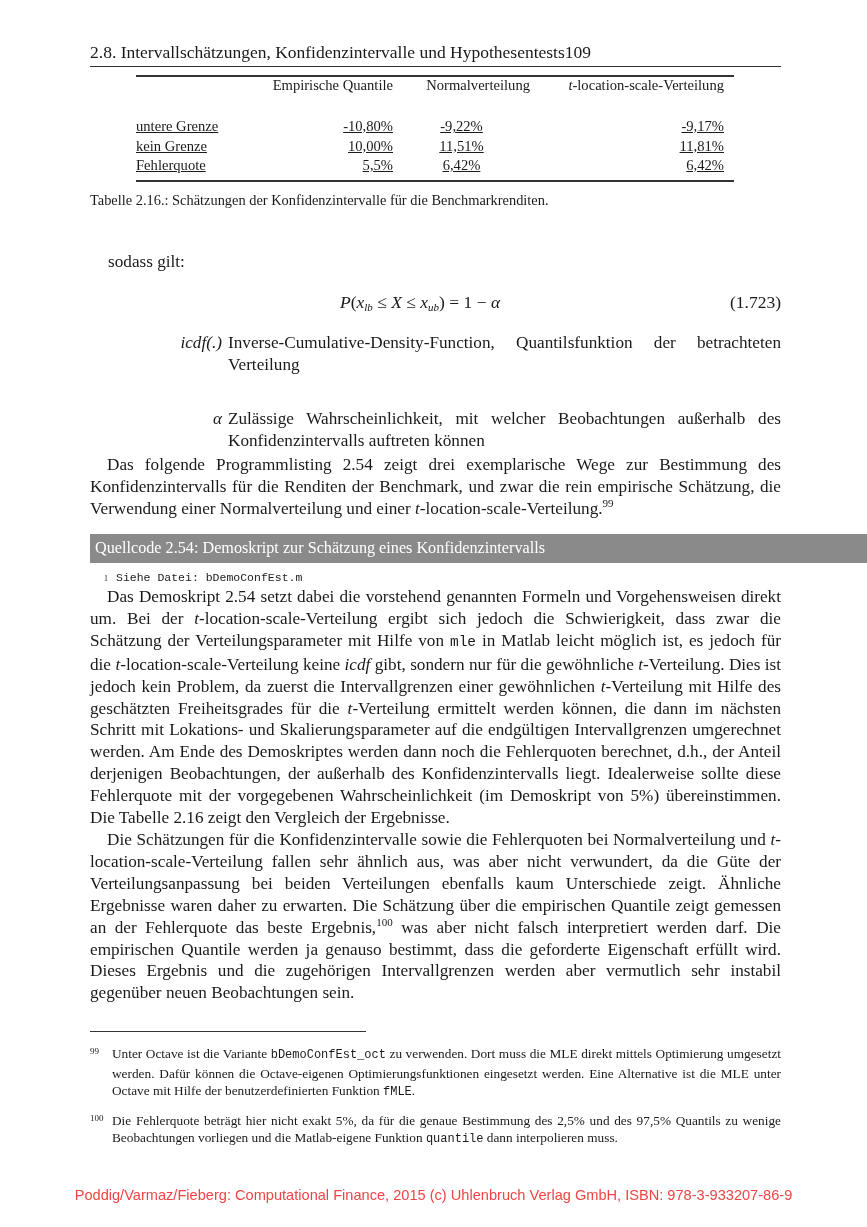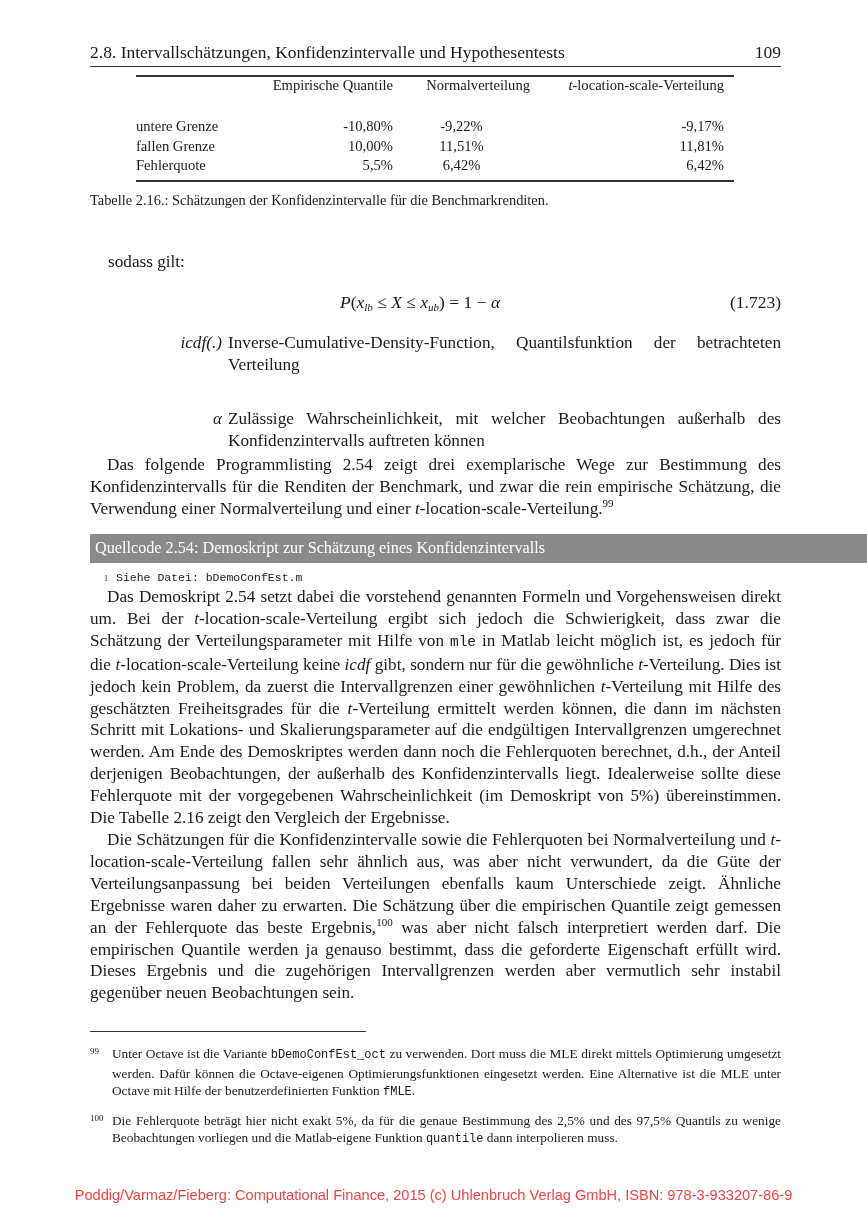--- a/index.html
+++ b/index.html
@@ -1,31 +1,31 @@
 <!DOCTYPE html>
 <html><head>
   <meta charset="utf-8">
   <style>
     html, body { margin: 0; padding: 0; background: #ffffff; }
     body { width: 867px; height: 1227px; position: relative; overflow: hidden;
       font-family: "Liberation Serif", "DejaVu Serif", serif; color: #1a1a1a; }
     .abs { position: absolute; }
-    .header { left: 90px; top: 42px; width: 691px; font-size: 17.5px; display: flex; justify-content: space-between; }
+    .header { left: 90px; top: 42px; width: 691px; font-size: 17.5px; display: flex; justify-content: flex-start; }
     .header-rule { left: 90px; top: 66px; width: 691px; height: 1px; background: #333; }
     .table { left: 136px; top: 75px; width: 598px; font-size: 14.6px; }
     .table .top-rule { height: 2px; background: #333; }
     .table .mid-row, .table .row { display: flex; }
     .table .c0 { width: 122px; }
     .table .c1 { width: 135px; text-align: right; }
     .table .c2 { width: 137px; text-align: center; }
     .table .c3 { width: 194px; text-align: right; }
     .table .head { height: 32px; align-items: flex-start; padding-top: 0px; }
     .table .head .c1, .table .head .c2, .table .head .c3 { text-align: right; }
     .table .spacer { height: 8px; }
-    .table .row { height: 19.5px; align-items: center; }
+    .table .row { height: 19.5px; align-items: center; text-decoration: underline; }
     .table .bot-rule { height: 2px; background: #333; margin-top: 4px; }
     .caption { left: 90px; top: 192px; font-size: 14.4px; }
     .para { font-size: 17.2px; line-height: 21.9px; text-align: justify; }
     .sodass { left: 108px; top: 252px; font-size: 17.2px; }
     .equation { left: 90px; top: 292px; width: 691px; font-size: 17.5px; }
     .equation .formula { position: absolute; left: 250px; font-style: normal; }
     .equation .num { position: absolute; right: 0; }
     sub { font-size: 11px; vertical-align: -3px; font-style: italic; }
     .deflist { left: 90px; top: 332px; width: 691px; font-size: 17.2px; line-height: 21.9px; }
     .defitem { position: relative; padding-left: 138px; text-align: justify; }
@@ -65,21 +65,21 @@
     <span class="c3"><i>t</i><span>-location-scale-Verteilung</span></span>
   </div>
   <div class="spacer"></div>
   <div class="row">
     <span class="c0">untere Grenze</span>
     <span class="c1">-10,80%</span>
     <span class="c2">-9,22%</span>
     <span class="c3">-9,17%</span>
   </div>
   <div class="row">
-    <span class="c0">fallen Grenze</span>
+    <span class="c0">kein Grenze</span>
     <span class="c1">10,00%</span>
     <span class="c2">11,51%</span>
     <span class="c3">11,81%</span>
   </div>
   <div class="row">
     <span class="c0">Fehlerquote</span>
     <span class="c1">5,5%</span>
     <span class="c2">6,42%</span>
     <span class="c3">6,42%</span>
   </div>

